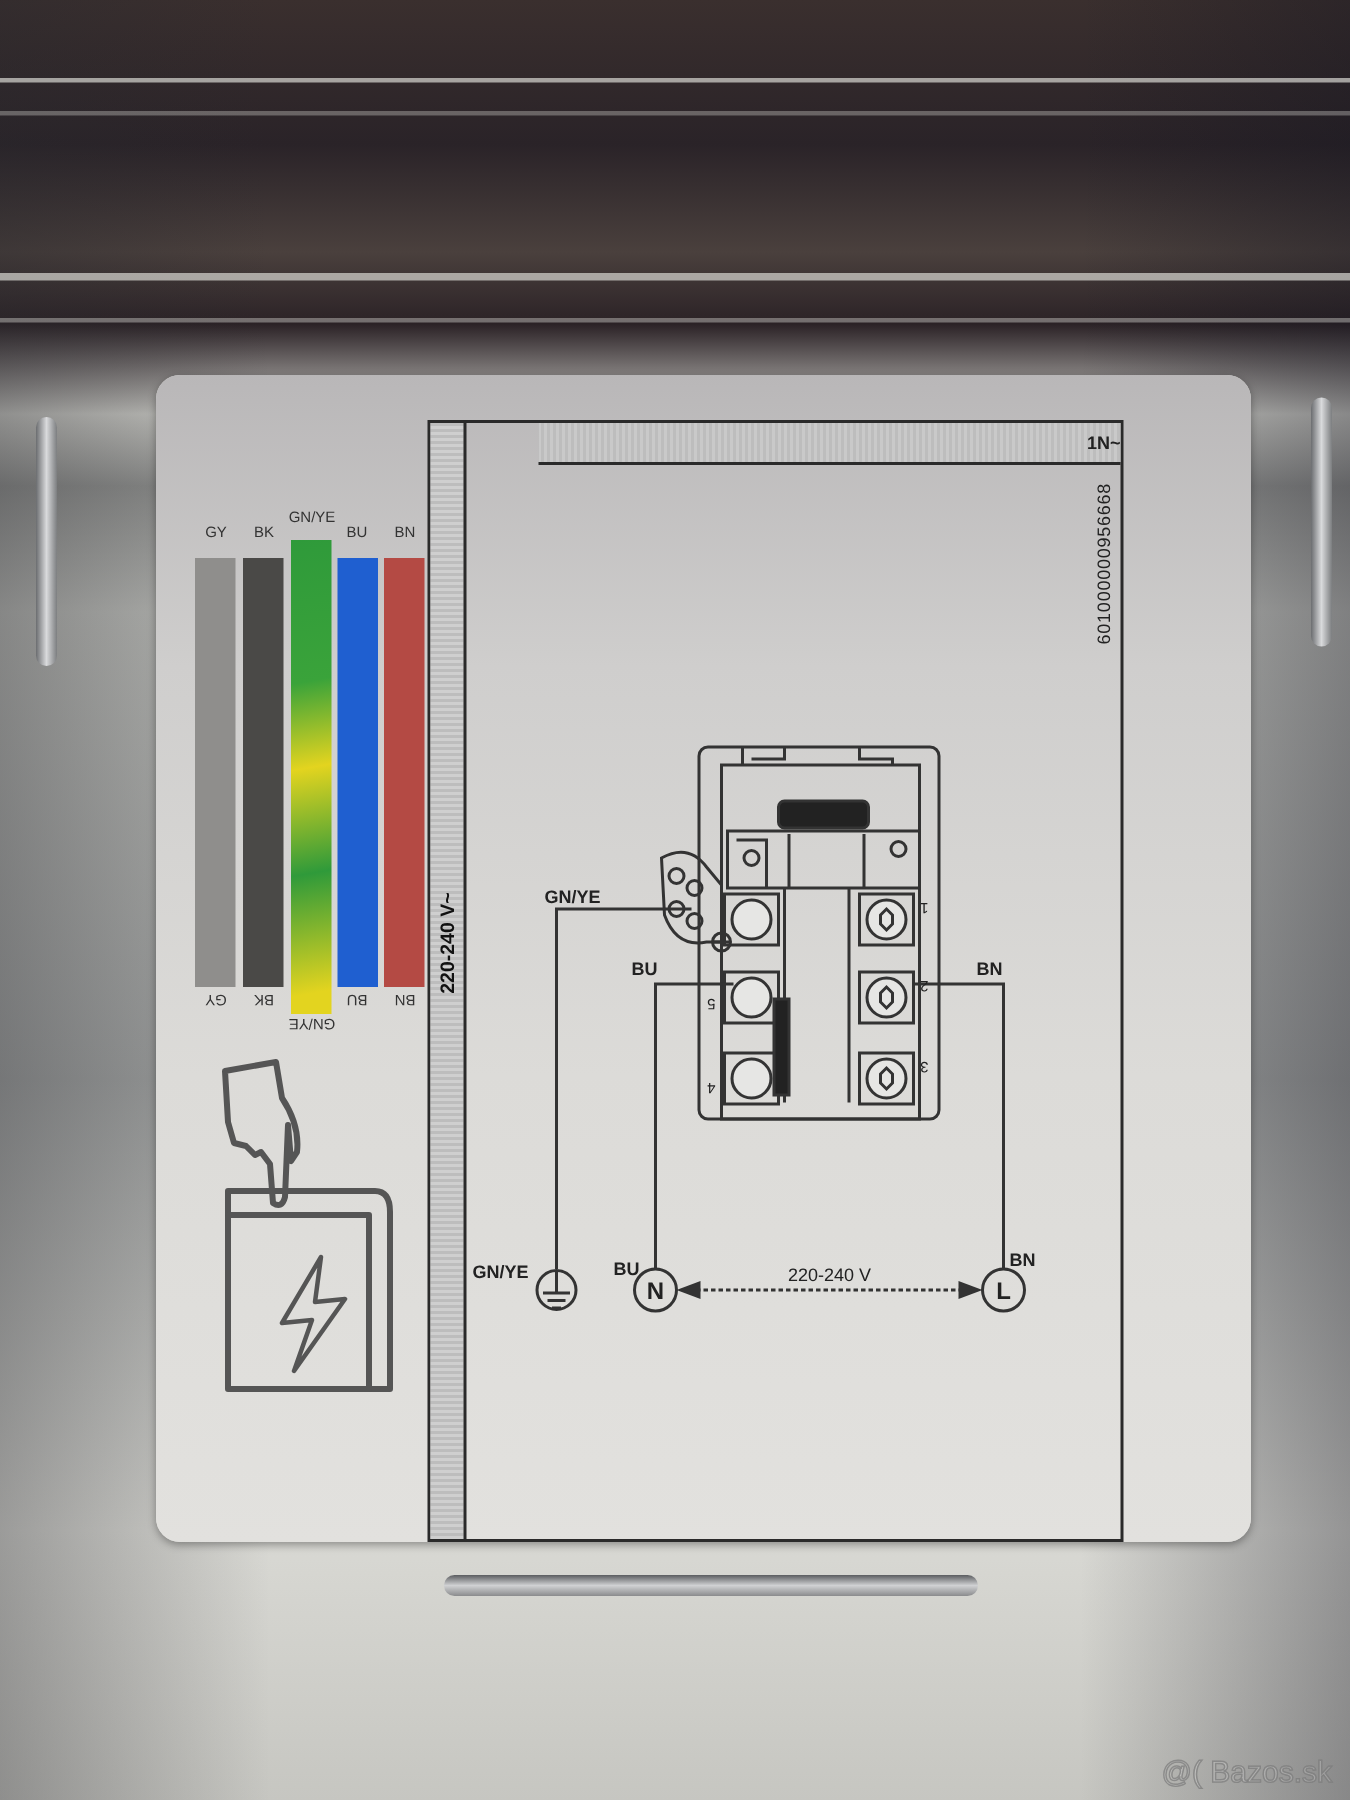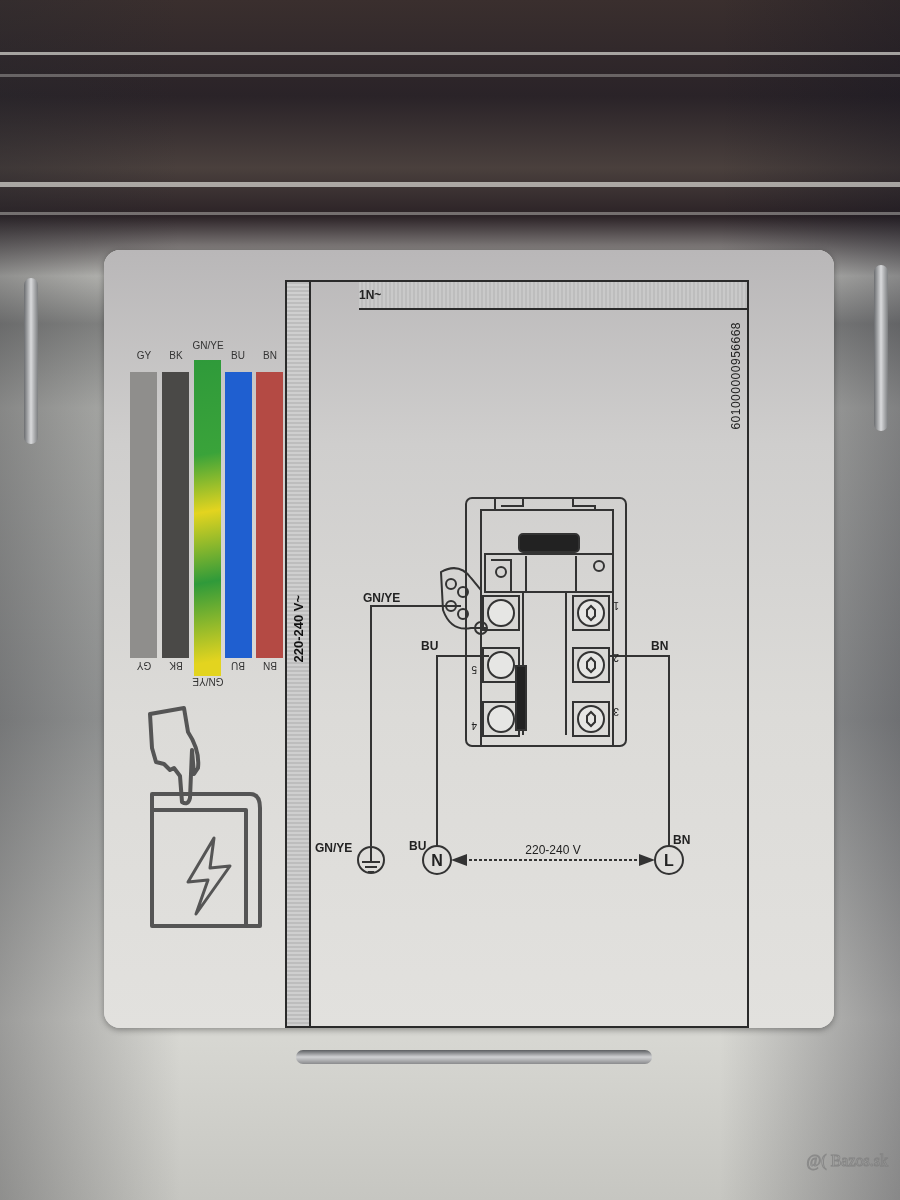--- a/index.html
+++ b/index.html
@@ -49,31 +49,31 @@
       border-right: 2px solid #2a2a2a;
     }
     .side-strip-text {
       position: absolute; left: -22px; top: 340px; width: 66px; font-weight: bold; font-size: 13px; color: #111;
       transform: rotate(-90deg); transform-origin: center; white-space: nowrap; text-align: center;
     }
     .header-strip {
       position: absolute; left: 24px; top: 0; right: 0; height: 26px;
       background: repeating-linear-gradient(90deg, #c9c9c9 0 2px, #bdbdbd 2px 4px);
       border-bottom: 2px solid #2a2a2a;
-      text-align: left; font-size: 12px; font-weight: bold; line-height: 26px; color: #222; margin-left: 48px;
+      text-align: right; font-size: 12px; font-weight: bold; line-height: 26px; color: #222; margin-left: 48px;
     }
     .code-text {
       position: absolute; right: 4px; top: 40px; font-size: 12px; color: #222; letter-spacing: 0.5px;
       writing-mode: vertical-rl; transform: rotate(180deg);
     }
     .diagram-svg { position: absolute; left: 24px; top: 28px; }
 
     .watermark {
-      position: absolute; right: 12px; bottom: 30px; font-size: 16px; color: rgba(255,255,255,0.2);
-      -webkit-text-stroke: 1px rgba(120,120,120,0.7); font-family: Liberation Serif, serif;
+      position: absolute; right: 12px; bottom: 6px; font-size: 20px; color: rgba(255,255,255,0.2);
+      -webkit-text-stroke: 1px rgba(120,120,120,0.7); font-family: Liberation Sans, sans-serif;
     }
   </style>
 </head>
 <body>
 
 <div class="metal-overlay"></div>
 <div class="rib" style="top:52px;"></div>
 <div class="rib" style="top:74px;opacity:.5"></div>
 <div class="rib" style="top:182px;height:5px;"></div>
 <div class="rib" style="top:212px;opacity:.6"></div>

